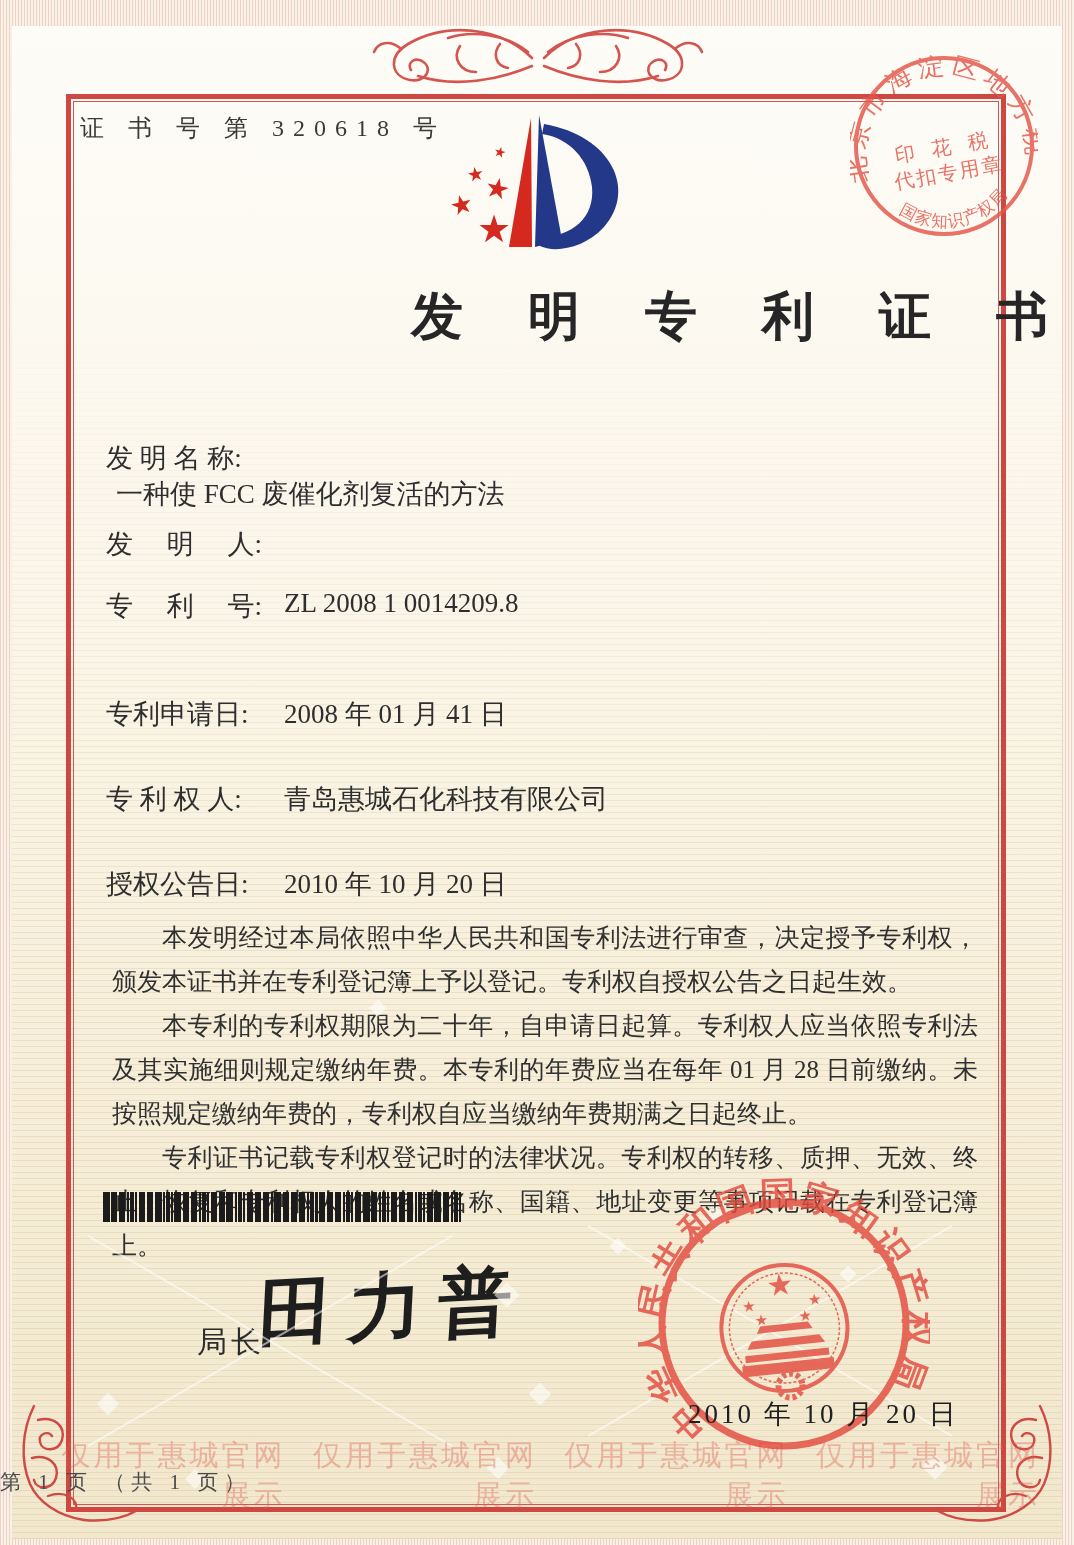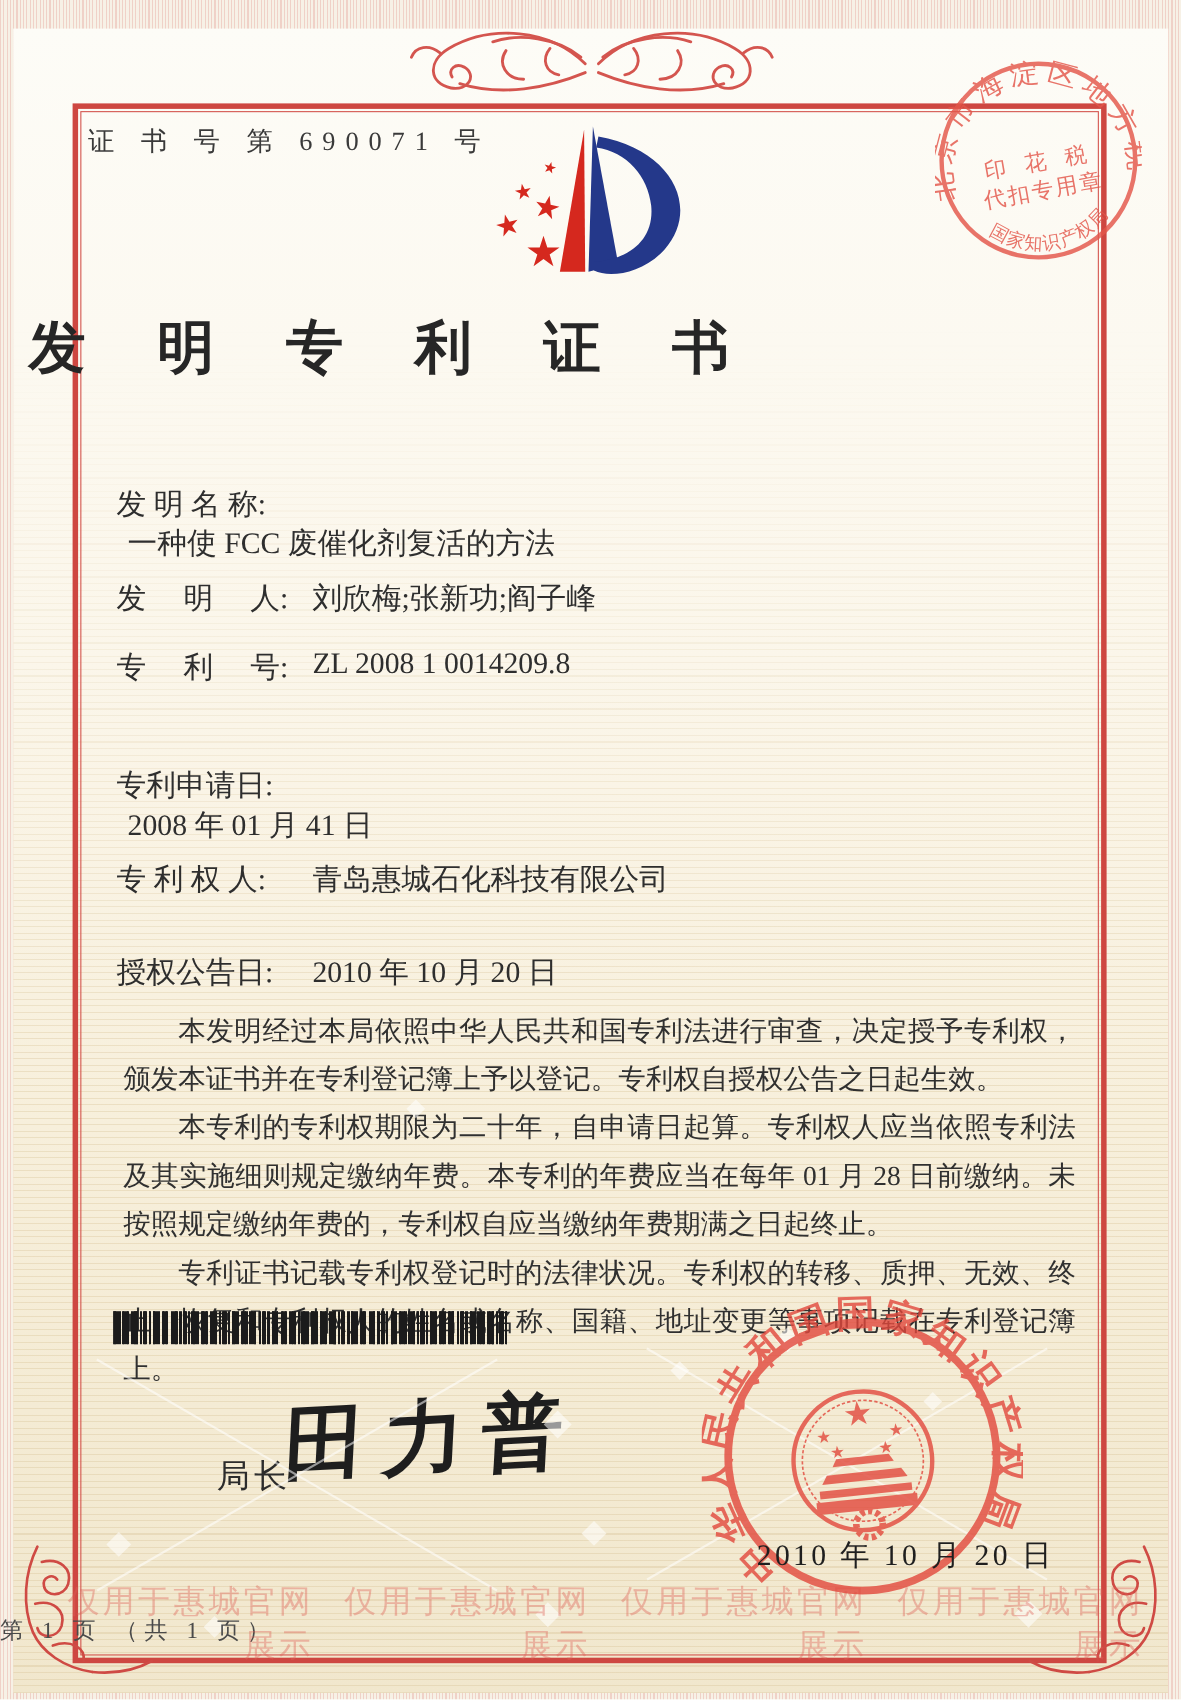--- a/index.html
+++ b/index.html
@@ -22,21 +22,21 @@
   }
   .frame-outer{
     position:absolute;left:66px;top:94px;width:940px;height:1418px;
     border:5px solid #ce4741;box-sizing:border-box;
   }
   .frame-inner{
     position:absolute;inset:2px;border:1.5px solid #d4554f;
   }
   .abs{position:absolute;}
   .cert-no{left:80px;top:112px;font-size:24px;letter-spacing:9px;color:#3a3a3a;}
-  .title{left:0;right:0;top:282px;text-align:left;font-size:52px;font-weight:700;
+  .title{left:0;right:0;top:282px;text-align:right;font-size:52px;font-weight:700;
          letter-spacing:26px;text-indent:26px;color:#262626;}
   .field{left:106px;display:flex;font-size:27px;color:#2e2e2e;white-space:pre;}
   .field .lab{min-width:168px;}
   .field .val{margin-left:10px;}
   .bodytext{left:112px;top:916px;width:866px;font-size:25px;line-height:1.76;
             text-align:justify;color:#303030;}
   .bodytext p{margin:0;text-indent:2em;}
   .barcode{
     left:103px;top:1192px;width:358px;height:30px;
     background-image:
@@ -96,21 +96,21 @@
   <svg class="abs" style="left:930px;top:1400px;" width="130" height="126" viewBox="0 0 130 126">
     <g transform="translate(130,0) scale(-1,1)" fill="none" stroke="#cf4a44" stroke-width="2.4" stroke-linecap="round">
       <path d="M20,6 C8,30 6,60 16,84 C24,102 44,116 70,120"></path>
       <path d="M24,20 C40,16 52,26 48,40 C44,52 28,52 26,42 C24,34 34,30 38,36"></path>
       <path d="M18,58 C34,54 46,64 42,78 C38,90 22,90 20,80"></path>
       <path d="M34,96 C50,90 64,98 62,110"></path>
       <path d="M70,120 C92,122 110,118 124,110"></path>
     </g>
   </svg>
 
-  <div class="abs cert-no">证 书 号 第 690071 号</div>
+  <div class="abs cert-no">证 书 号 第 320618 号</div>
 
   <svg class="abs" style="left:432px;top:90px;" width="215" height="168" viewBox="0 0 215 168">
     <text x="45" y="152" font-size="38" fill="#d5281e">★</text>
     <text x="18" y="124" font-size="26" fill="#d5281e" transform="rotate(-14 28 116)">★</text>
     <text x="53" y="108" font-size="28" fill="#d5281e" transform="rotate(12 65 98)">★</text>
     <text x="35" y="91" font-size="19" fill="#d5281e" transform="rotate(-10 42 84)">★</text>
     <text x="62" y="67" font-size="14" fill="#d5281e" transform="rotate(14 68 61)">★</text>
     <path d="M99,28 L77,157 L100,157 Z" fill="#d5281e"></path>
     <path d="M107,25 L103,157 L130,150 Z" fill="#24388a"></path>
     <path d="M112,34 C180,46 205,100 172,137 C152,159 122,163 108,156 L108,148 C140,146 163,128 160,97 C157,70 138,48 110,44 Z" fill="#24388a"></path>
@@ -135,27 +135,26 @@
   </svg>
 
   <div class="abs title">发 明 专 利 证 书</div>
 
   <div class="abs field" style="top:440px;flex-direction:column;">
     <span class="lab">发 明 名 称:</span>
     <span class="val">一种使 FCC 废催化剂复活的方法</span>
   </div>
   <div class="abs field" style="top:526px;">
     <span class="lab">发　 明　 人:</span>
-    <span class="val">刘欣梅;张新功;阎子峰</span>
   </div>
   <div class="abs field" style="top:588px;">
     <span class="lab">专　 利　 号:</span>
     <span class="val">ZL 2008 1 0014209.8</span>
   </div>
-  <div class="abs field" style="top:696px;flex-direction:column;">
+  <div class="abs field" style="top:696px;">
     <span class="lab">专利申请日:</span>
     <span class="val">2008 年 01 月 41 日</span>
   </div>
   <div class="abs field" style="top:781px;">
     <span class="lab">专 利 权 人:</span>
     <span class="val">青岛惠城石化科技有限公司</span>
   </div>
   <div class="abs field" style="top:866px;font-family:Liberation Serif, serif;">
     <span class="lab">授权公告日:</span>
     <span class="val">2010 年 10 月 20 日</span>

